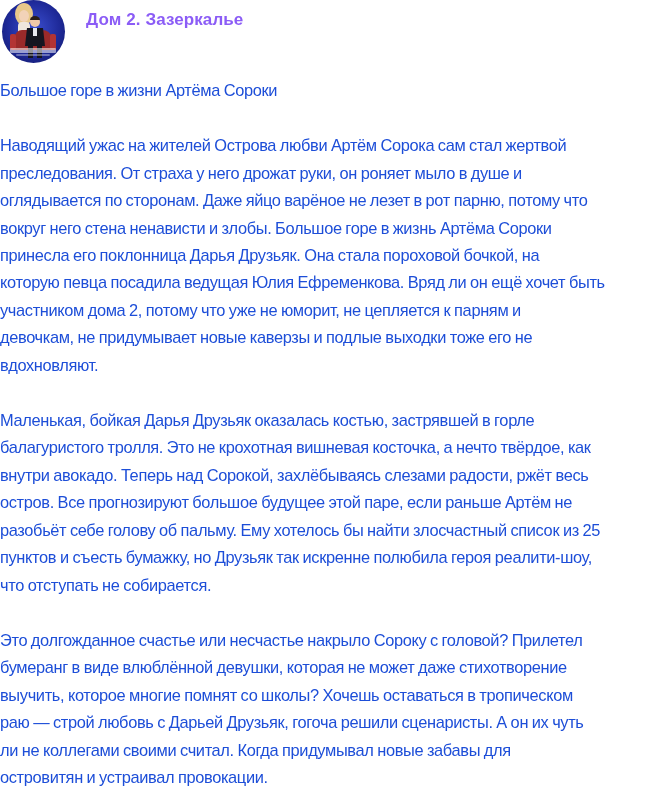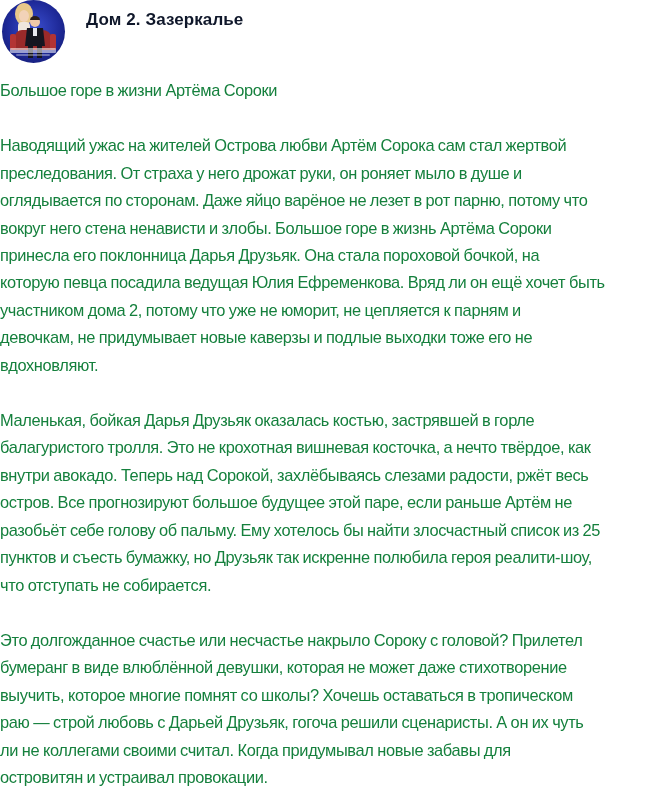--- a/index.html
+++ b/index.html
@@ -32,34 +32,34 @@
       overflow: hidden;
       background: radial-gradient(circle at 50% 45%, #3b4fd0 0%, #1f2a9a 55%, #0e1560 100%);
     }
     .avatar svg { display: block; }
     .channel-title {
       position: absolute;
       left: 86px;
       top: 10px;
       font-size: 17px;
       font-weight: bold;
-      color: #0f172a;
+      color: #8b5cf6;
       letter-spacing: 0.1px;
     }
     .post {
       position: absolute;
       left: 0;
       top: 77px;
       width: 668px;
     }
     .post p {
       margin: 0;
       font-size: 16.4px;
       line-height: 27.4px;
-      color: #15803d;
+      color: #1d4ed8;
       letter-spacing: -0.35px;
       word-spacing: -0.5px;
       white-space: pre-line;
     }
     .post p.headline { margin-bottom: 27px; }
     .post p.para { margin-bottom: 27px; margin-top: 28px; }
   </style>
 </head>
 <body>
 

